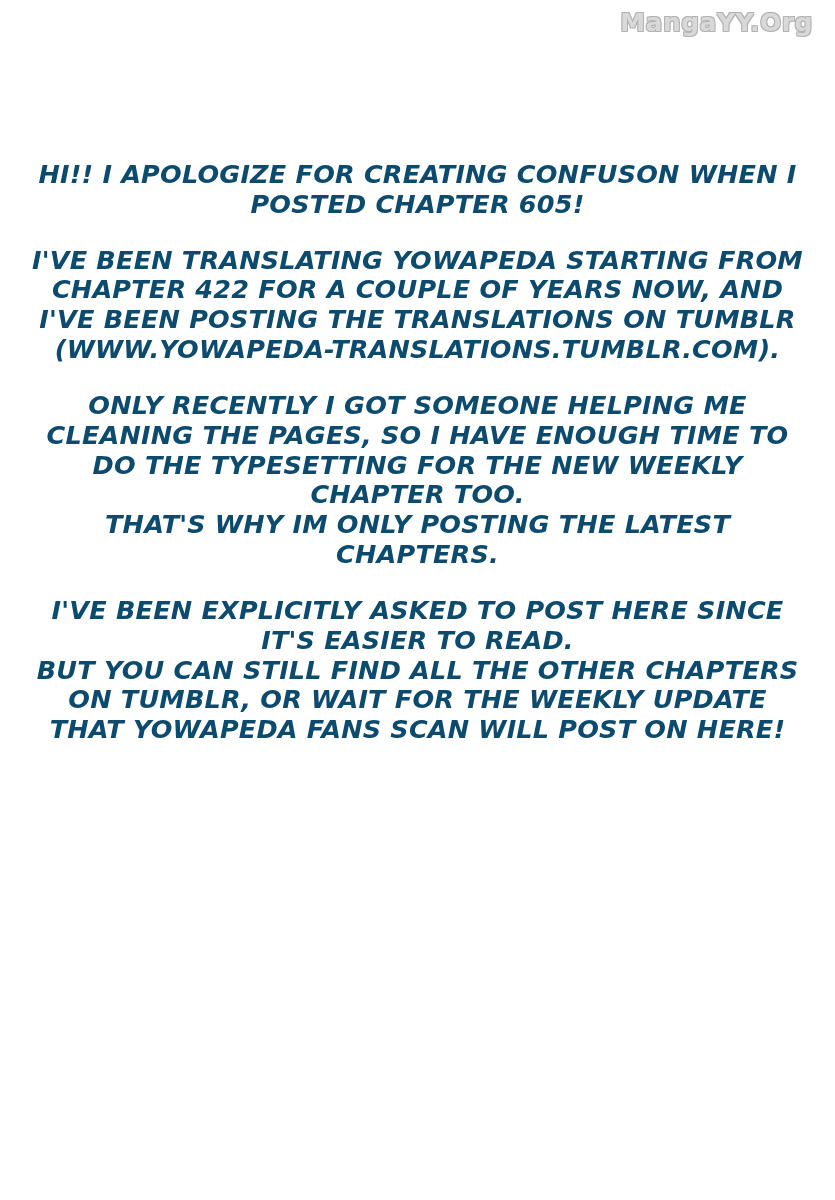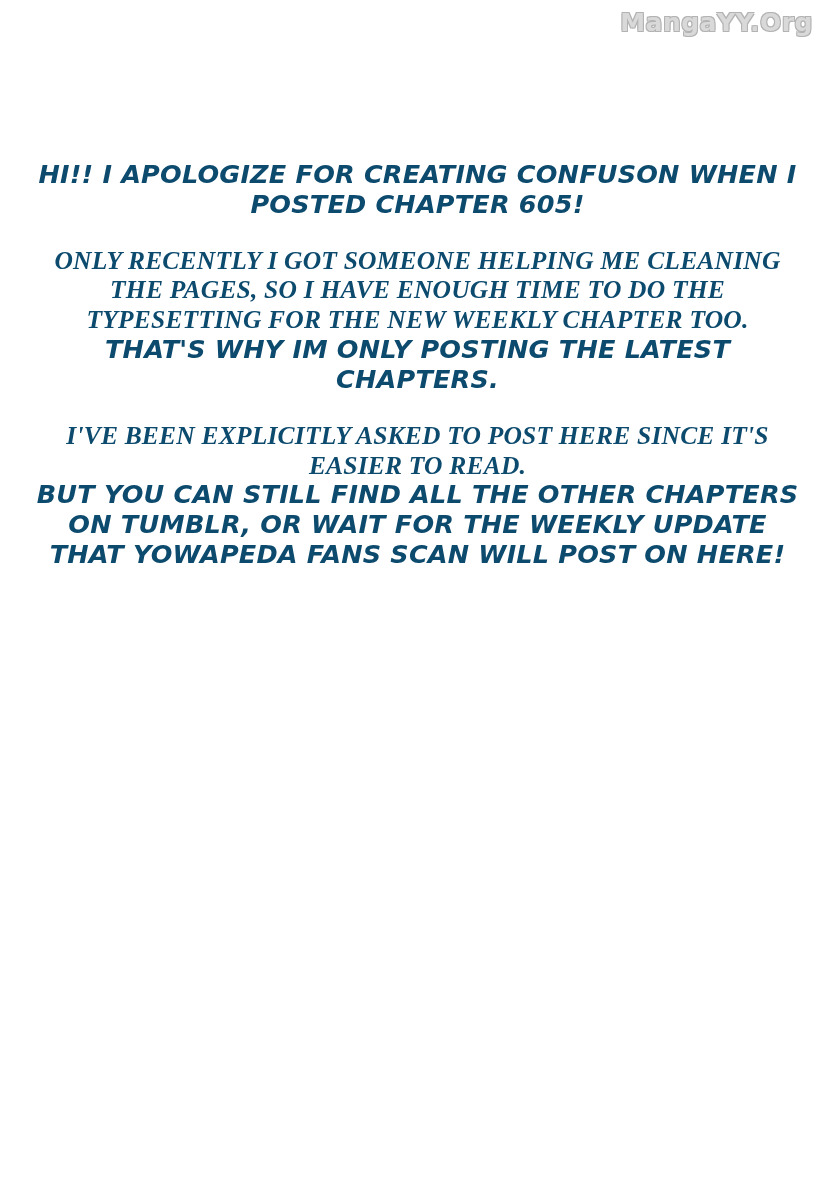--- a/index.html
+++ b/index.html
@@ -53,34 +53,34 @@
     line-height: 1.17;
     letter-spacing: 0.2px;
     text-transform: uppercase;
   }
   .para {
     margin: 0 0 26px 0;
     white-space: pre-line;
   }
   .para.tight {
     margin-bottom: 0;
-    font-family: Liberation Serif, serif;
   }
   .para:last-child {
     margin-bottom: 0;
   }
 </style>
 </head>
 <body>
 
 <div class="page">
 
   <div class="watermark">MangaYY.Org</div>
 
   <div class="note">
     <p class="para">Hi!! I apologize for creating confuson when I posted Chapter 605!</p>
+    <p class="para">I've been translating Yowapeda starting from chapter 422 for a couple of years now, and I've been posting the translations on tumblr (www.yowapeda-translations.tumblr.com).</p>
     <p class="para tight">Only recently I got someone helping me cleaning the pages, so I have enough time to do the typesetting for the new weekly chapter too.</p>
     <p class="para">That's why im only posting the latest chapters.</p>
     <p class="para tight">I've been explicitly asked to post here since it's easier to read.</p>
     <p class="para">But you can still find all the other chapters on tumblr, or wait for the weekly update that Yowapeda Fans Scan will post on here!</p>
   </div>
 
 </div>
 
 </body></html>

